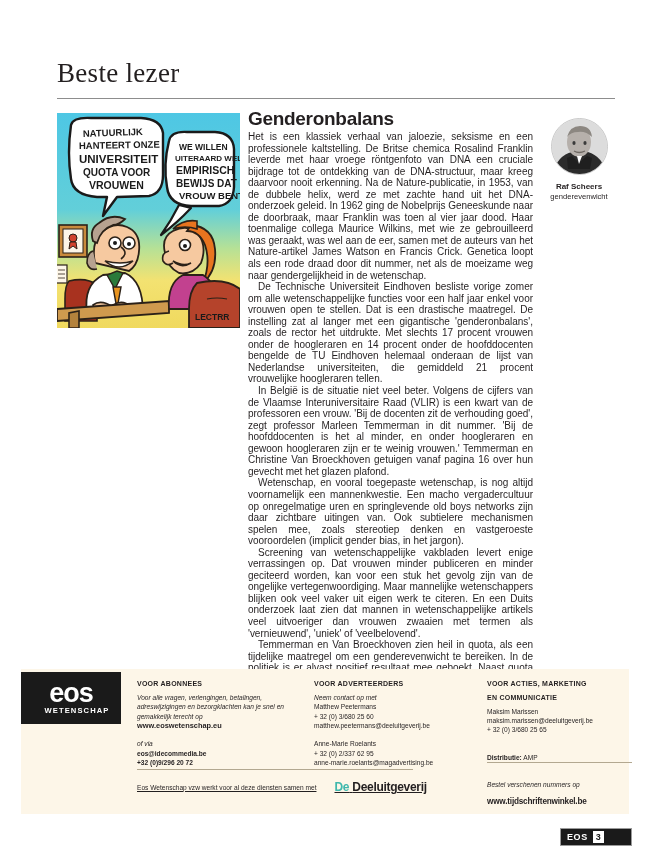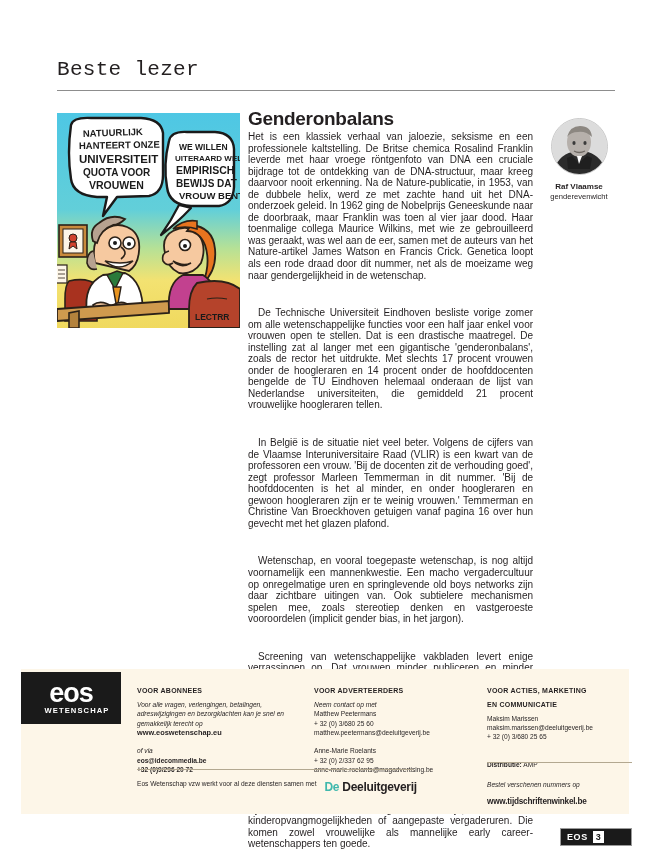--- a/index.html
+++ b/index.html
@@ -23,22 +23,22 @@
   }
 
   
   .header {
     position: absolute;
     left: 57px;
     top: 58px;
     width: 558px;
   }
   .header-title {
-    font-family: Liberation Mono, monospace;
-    font-size: 21px;
+    font-family: Liberation Serif, serif;
+    font-size: 27px;
     font-weight: 400;
     letter-spacing: 0.3px;
     color: #231f20;
     padding-bottom: 9px;
   }
   .header-rule {
     border-bottom: 1px solid #8d8d8d;
     width: 558px;
   }
 
@@ -73,21 +73,21 @@
   .article-body p {
     font-family: "Liberation Sans", sans-serif;
     font-size: 10px;
     line-height: 11.55px;
     text-align: justify;
     margin: 0;
     color: #231f20;
     text-indent: 0;
     letter-spacing: -0.02px;
   }
-  .article-body p + p { text-indent: 10px; margin-top: 26px; }
+  .article-body p + p { text-indent: 10px; }
   .article-email {
     margin-top: 17px;
     text-align: right;
     font-size: 8.4px;
     font-weight: bold;
     letter-spacing: -0.1px;
   }
 
   
   .author {
@@ -150,21 +150,21 @@
     font-family: "Liberation Sans", sans-serif;
     font-weight: bold;
     font-size: 7.6px;
     letter-spacing: 1.1px;
     line-height: 10px;
     margin-left: 12px;
   }
 
   .col {
     position: absolute;
-    top: 17px;
+    top: 10px;
     font-size: 6.6px;
     line-height: 9.4px;
     color: #231f20;
   }
   .col-1 { left: 116px; width: 165px; }
   .col-2 { left: 293px; width: 158px; }
   .col-3 { left: 466px; width: 145px; }
 
   .col h4 {
     margin: 0 0 4px 0;
@@ -191,23 +191,24 @@
     left: 466px;
     top: 93px;
     width: 145px;
     border-top: 1px solid #b3a890;
   }
   .partner {
     position: absolute;
     left: 116px;
     top: 111px;
     display: flex;
-    align-items: flex-start;
-    gap: 8px;
+    align-items: center;
+    gap: 18px;
     font-size: 6.6px;
+    text-decoration: underline;
   }
   .partner-brand {
     font-size: 12px;
     font-weight: bold;
     letter-spacing: -0.3px;
     color: #231f20;
   }
   .partner-brand .de { color: #3fb8ac; font-weight: bold; }
   .order {
     position: absolute;
@@ -362,21 +363,21 @@
         <path d="M0 55 Q6 36 20 33 L36 33 Q50 37 55 55 Z" fill="#2b2b2b"></path>
         <ellipse cx="27" cy="23" rx="12" ry="15" fill="#b6b0ab"></ellipse>
         <path d="M15 18 Q18 7 28 7 Q39 7 40 18 Q34 12 26 13 Q19 13 15 18 Z" fill="#8c8781"></path>
         <ellipse cx="22" cy="24" rx="1.6" ry="1.9" fill="#3a3a3a"></ellipse>
         <ellipse cx="33" cy="24" rx="1.6" ry="1.9" fill="#3a3a3a"></ellipse>
         <path d="M22 32 Q27 35 33 32" stroke="#6e6862" stroke-width="1.3" fill="none"></path>
         <path d="M20 37 L27 44 L35 37 L40 39 L38 50 L16 50 L15 39 Z" fill="#1f1f1f"></path>
         <path d="M25 37 L27 45 L30 37 Z" fill="#ffffff"></path>
       </svg>
     </div>
-    <div class="author-name">Raf Vlaamse</div>
+    <div class="author-name">Raf Scheers</div>
     <div class="author-role">genderevenwicht</div>
   </div>
 
   <div class="colophon">
 
     <div class="eos-logo">
       <div class="eos-logo-main">eos</div>
       <div class="eos-logo-sub">WETENSCHAP</div>
     </div>
 

